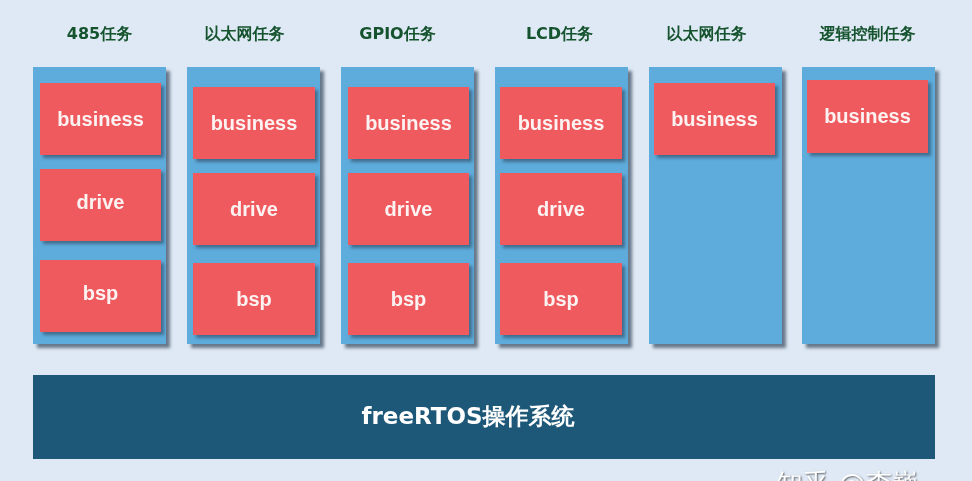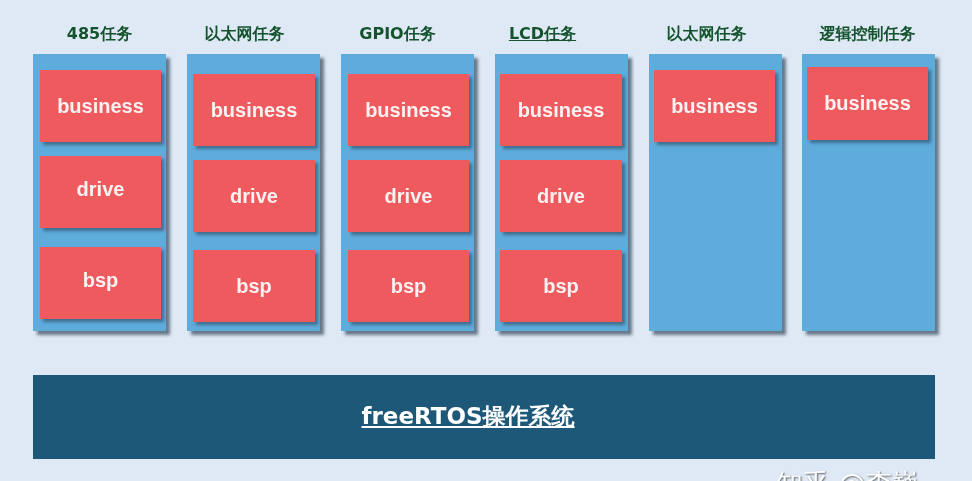--- a/index.html
+++ b/index.html
@@ -5,47 +5,47 @@
   html, body { margin:0; padding:0; }
   body {
     width:972px; height:481px; background:#dfe9f5; position:relative; overflow:hidden;
     font-family:"DejaVu Sans","Liberation Sans",sans-serif;
   }
   .col-title {
     position:absolute; top:22px; height:24px; line-height:24px;
     font-size:16px; font-weight:bold; color:#14532d; text-align:center; white-space:nowrap;
   }
   .col {
-    position:absolute; top:54px; height:277px; background:#5eacdc;
+    position:absolute; top:67px; height:277px; background:#5eacdc;
     box-shadow:4px 4px 3px rgba(40,60,80,0.65);
     text-decoration:underline;
   }
   .block {
     position:absolute; background:#ee5a5e; color:#fdf2f2;
     font-family:"Liberation Sans","DejaVu Sans",sans-serif;
     font-weight:bold; font-size:20px; display:flex; align-items:center; justify-content:center;
     box-shadow:3px 3px 3px rgba(40,60,80,0.55);
   }
   .os-bar {
     position:absolute; left:33px; top:375px; width:902px; height:84px; background:#1e5878;
     color:#fff; font-weight:bold; font-size:23px; display:flex; align-items:center; justify-content:center;
   }
-  .os-label { margin-right:32px; margin-top:-2px;text-decoration:underline; }
+  .os-label { margin-right:32px; margin-top:-2px; }
   .watermark {
     position:absolute; left:776px; top:422px; font-size:27px; color:#ffffff;
     text-shadow:1px 1px 2px rgba(0,0,0,0.6); white-space:nowrap;margin-top:44px;
   }
 </style>
 </head>
 <body>
 
 <div class="col-title" style="left:33px;width:133px;">485任务</div>
 <div class="col-title" style="left:178px;width:133px;">以太网任务</div>
 <div class="col-title" style="left:331px;width:133px;">GPIO任务</div>
-<div class="col-title" style="left:476px;width:133px;text-decoration:underline;">LCD任务</div>
+<div class="col-title" style="left:493px;width:133px;">LCD任务</div>
 <div class="col-title" style="left:640px;width:133px;">以太网任务</div>
 <div class="col-title" style="left:801px;width:133px;">逻辑控制任务</div>
 
 <div class="col" style="left:33px;width:133px;">
   <div class="block" style="left:7px;top:16px;width:121px;height:72px;">business</div>
   <div class="block" style="left:7px;top:102px;width:121px;height:72px;padding-bottom:6px;box-sizing:border-box;">drive</div>
   <div class="block" style="left:7px;top:193px;width:121px;height:72px;padding-bottom:6px;box-sizing:border-box;">bsp</div>
 </div>
 
 <div class="col" style="left:187px;width:133px;">

